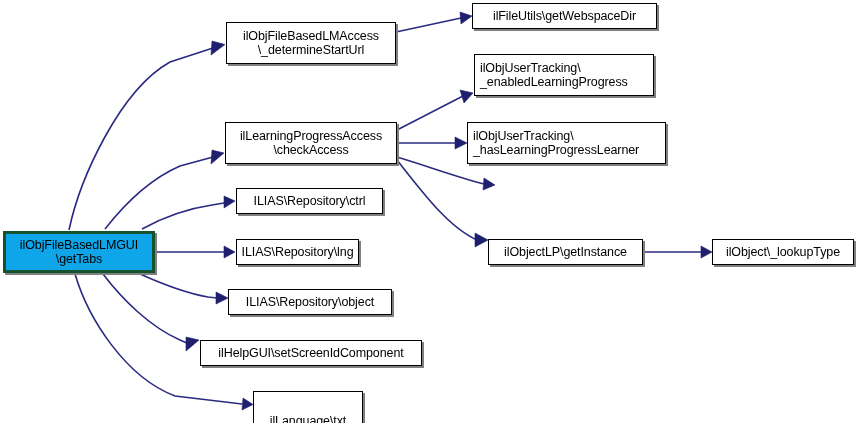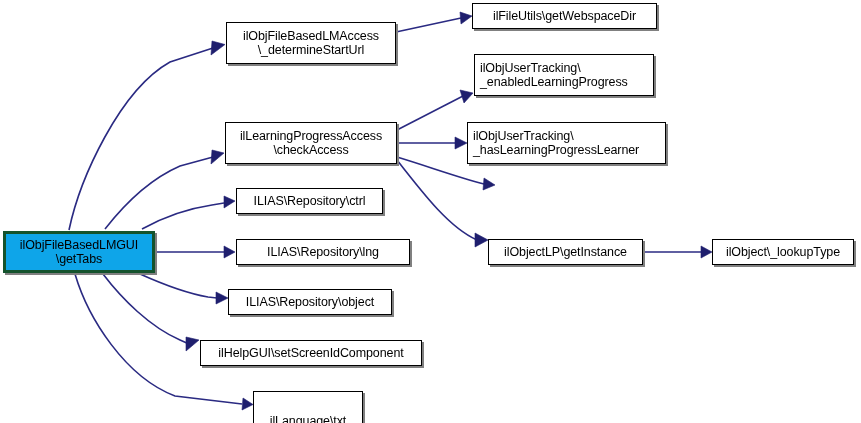--- a/index.html
+++ b/index.html
@@ -144,21 +144,21 @@
 
   <div class="node-box" style="left:225px; top:122px; width:172px; height:42px;">
     <span class="node-label">ilLearningProgressAccess
 \checkAccess</span>
   </div>
 
   <div class="node-box" style="left:236px; top:188px; width:147px; height:26px;">
     <span class="node-label">ILIAS\Repository\ctrl</span>
   </div>
 
-  <div class="node-box" style="left:236px; top:239px; width:174px; height:26px;">
+  <div class="node-box" style="left:236px; top:239px; width:123px; height:26px;">
     <span class="node-label">ILIAS\Repository\lng</span>
   </div>
 
   <div class="node-box" style="left:228px; top:289px; width:164px; height:26px;">
     <span class="node-label">ILIAS\Repository\object</span>
   </div>
 
   <div class="node-box" style="left:200px; top:340px; width:222px; height:26px;">
     <span class="node-label">ilHelpGUI\setScreenIdComponent</span>
   </div>

